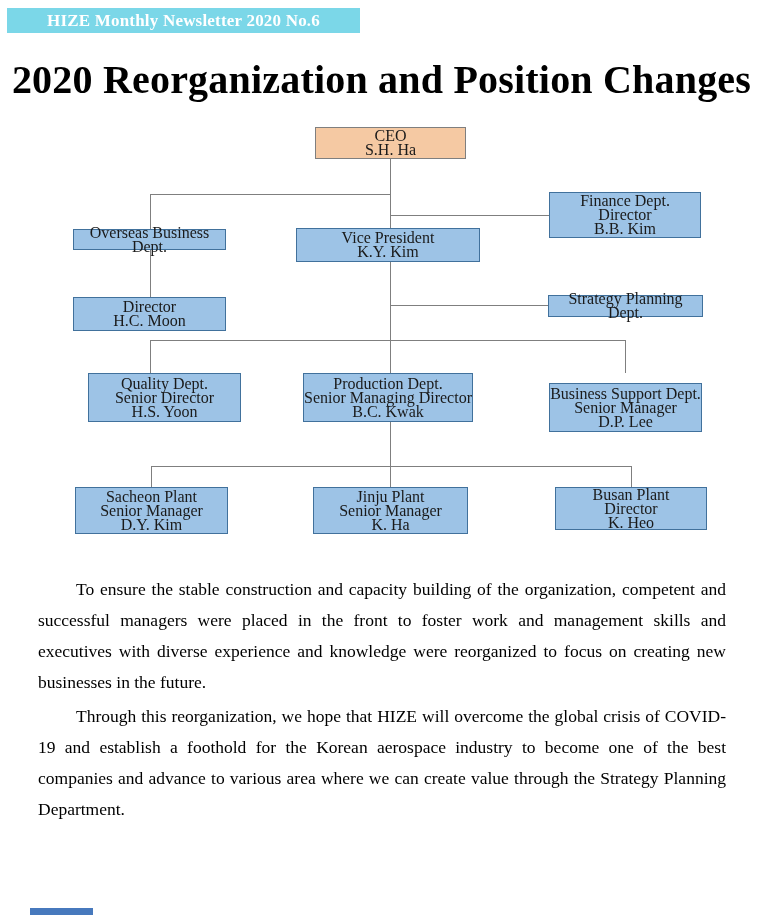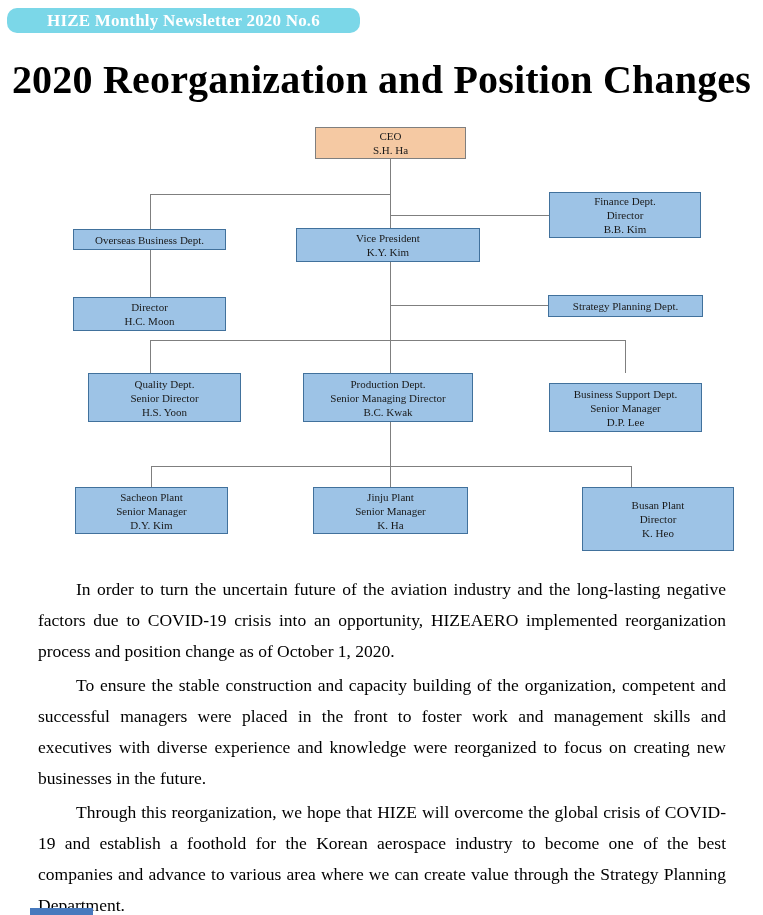--- a/index.html
+++ b/index.html
@@ -7,34 +7,33 @@
     width:763px;height:915px;position:relative;background:#ffffff;
     font-family:"Liberation Serif","DejaVu Serif",serif;color:#000;
     overflow:hidden;
   }
   
   .banner{
     position:absolute;left:7px;top:8px;width:353px;height:25px;
     background:#7bd7e8;color:#ffffff;font-weight:bold;font-size:17px;
     display:flex;align-items:center;justify-content:center;
     letter-spacing:.2px;
-    border-radius:10px;
   }
   
   .page-title{
     position:absolute;left:0;top:56px;width:763px;text-align:center;
     font-size:40px;font-weight:bold;letter-spacing:.2px;
   }
   
   .chart{position:absolute;left:0;top:115px;width:763px;height:432px;}
   .chart svg{position:absolute;left:0;top:0;}
   .node{
     position:absolute;box-sizing:border-box;
     display:flex;flex-direction:column;align-items:center;justify-content:center;
-    font-size:11px;line-height:14px;text-align:center;
+    font-size:16px;line-height:14px;text-align:center;
     background:#9dc3e6;border:1px solid #41719c;color:#1a1a1a;
   }
   .node.exec{background:#f5c9a3;border:1px solid #7f7f7f;}
   
   .body-text{
     position:absolute;left:38px;top:574px;width:688px;
     font-size:17.5px;line-height:31px;text-align:justify;
   }
   .body-text p{margin:0 0 3px 0;text-indent:38px;}
   
@@ -124,26 +123,25 @@
     <div>Senior Manager</div>
     <div>D.Y. Kim</div>
   </div>
 
   <div class="node" style="left:313px;top:372px;width:155px;height:47px">
     <div>Jinju Plant</div>
     <div>Senior Manager</div>
     <div>K. Ha</div>
   </div>
 
-  <div class="node" style="left:582px;top:372px;width:152px;height:64px">
+  <div class="node" style="left:555px;top:372px;width:152px;height:43px">
     <div>Busan Plant</div>
     <div>Director</div>
     <div>K. Heo</div>
   </div>
 </div>
 
 <div class="body-text">
-  <p>In order to turn the uncertain future of the aviation industry and the long-lasting negative factors due to COVID-19 crisis into an opportunity, HIZEAERO implemented reorganization process and position change as of October 1, 2020.</p>
   <p>To ensure the stable construction and capacity building of the organization, competent and successful managers were placed in the front to foster work and management skills and executives with diverse experience and knowledge were reorganized to focus on creating new businesses in the future.</p>
   <p>Through this reorganization, we hope that HIZE will overcome the global crisis of COVID-19 and establish a foothold for the Korean aerospace industry to become one of the best companies and advance to various area where we can create value through the Strategy Planning Department.</p>
 </div>
 
 <div class="bottom-partial"></div>
 
 </body></html>

